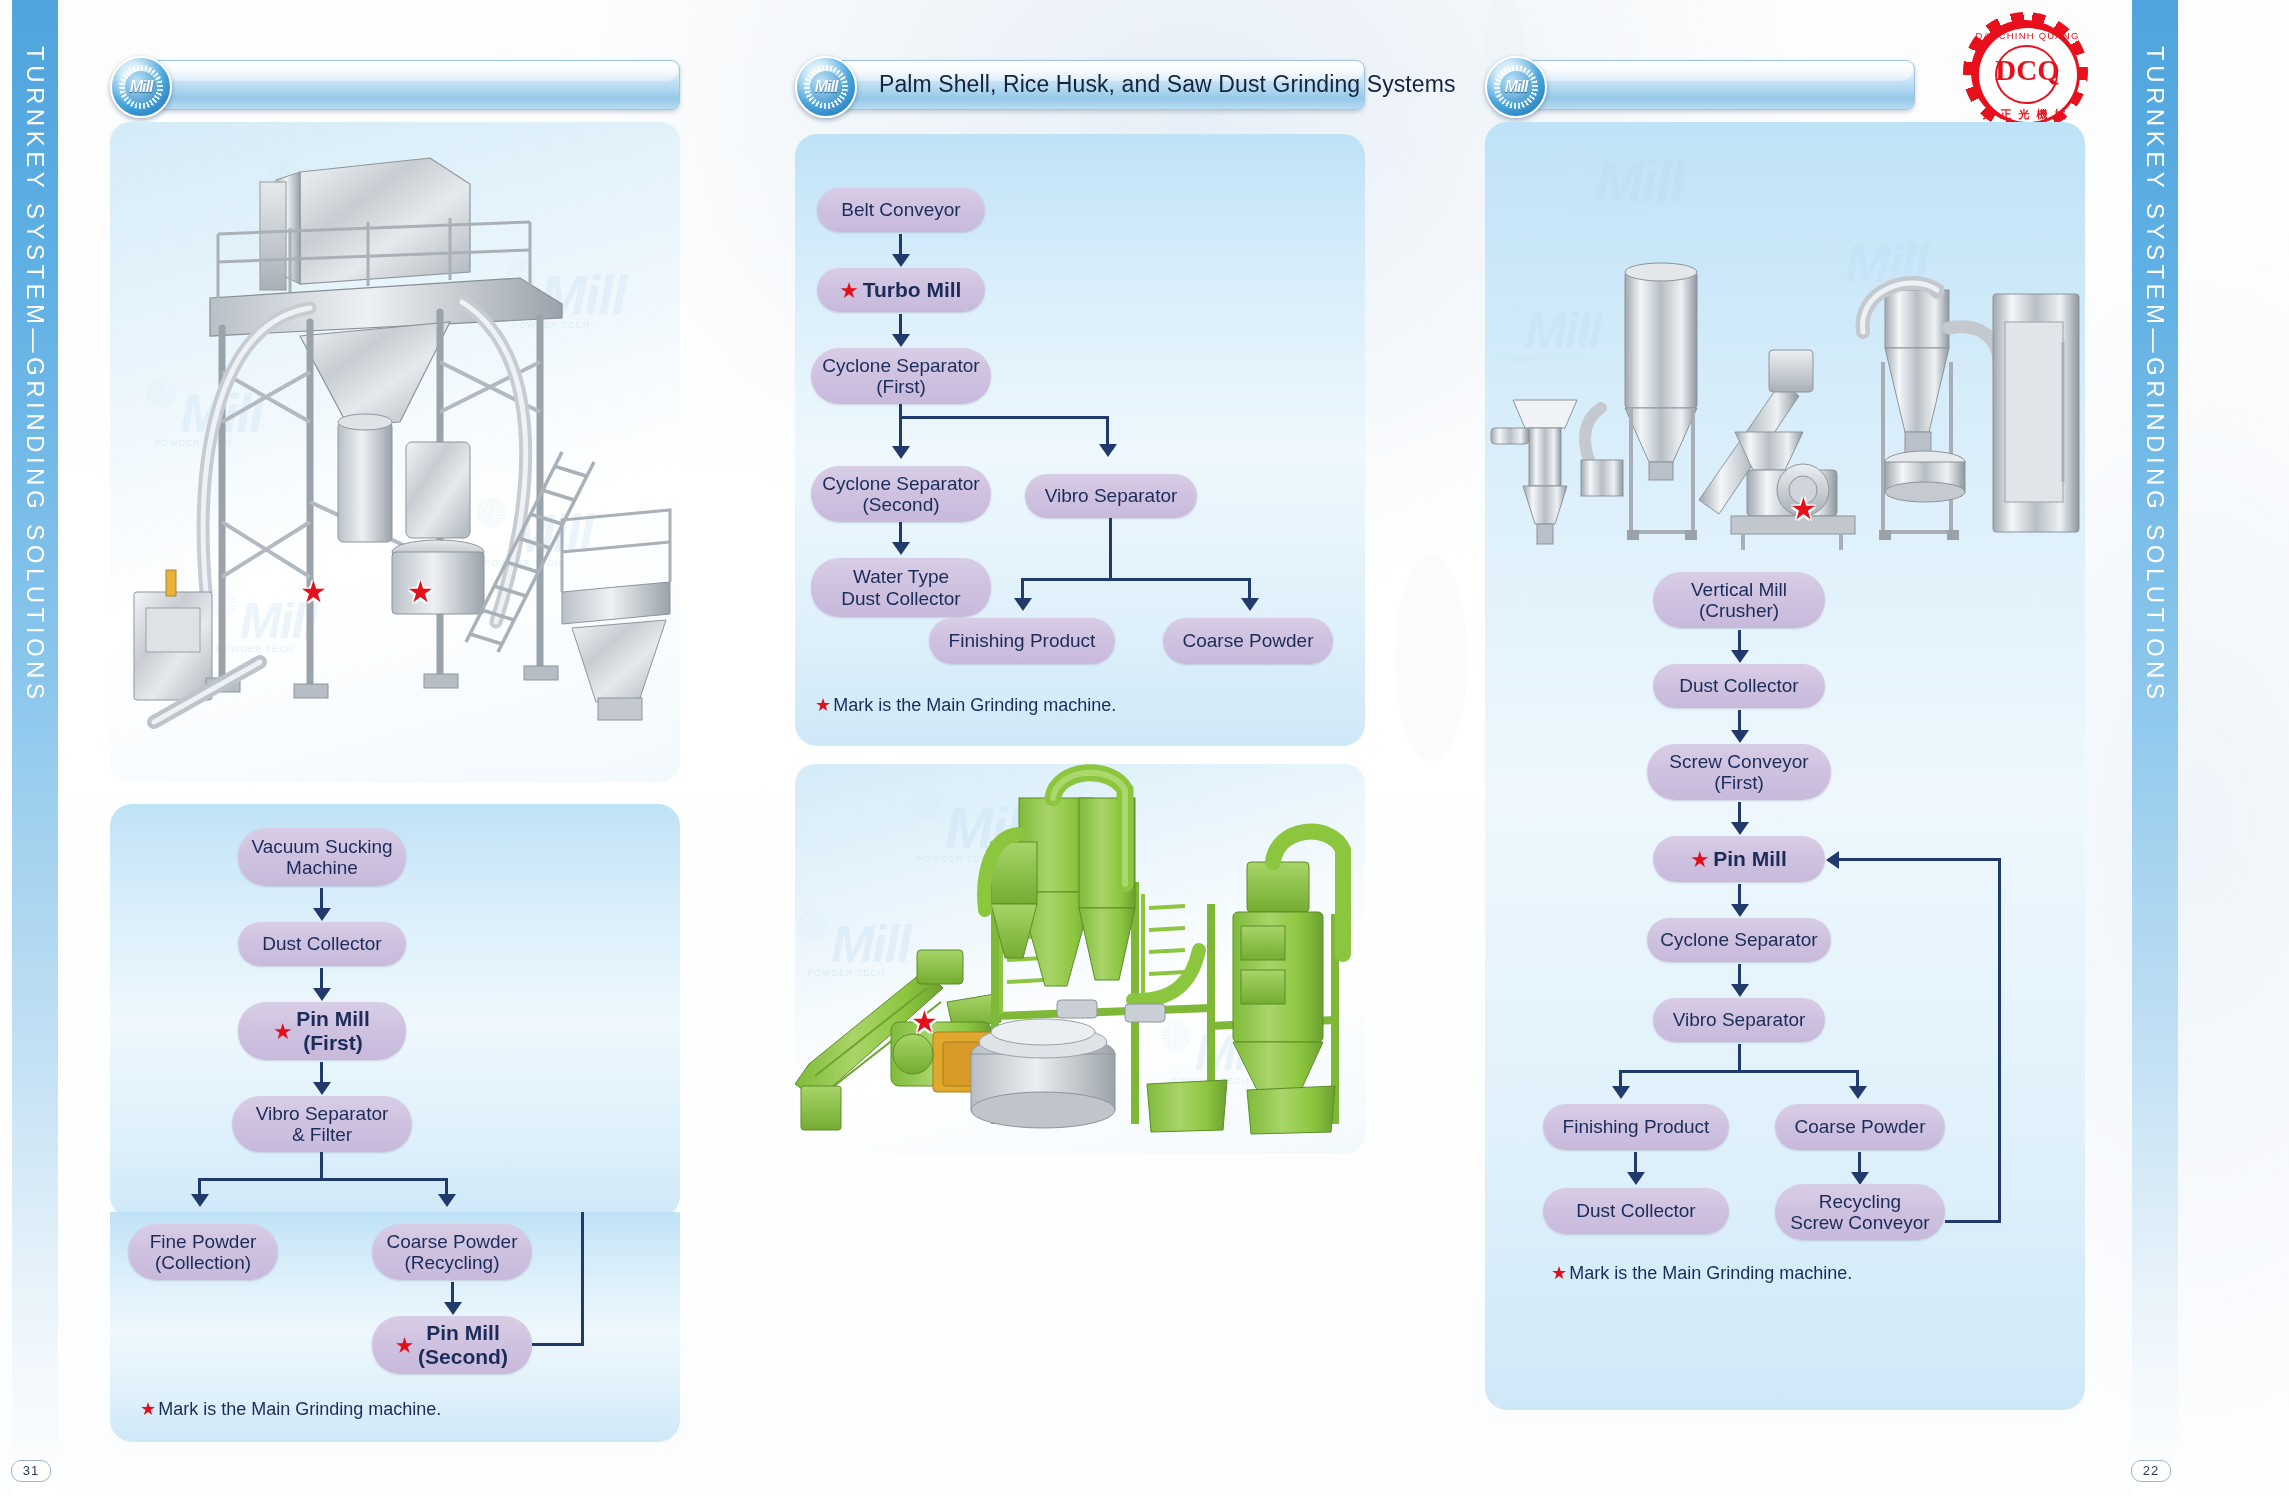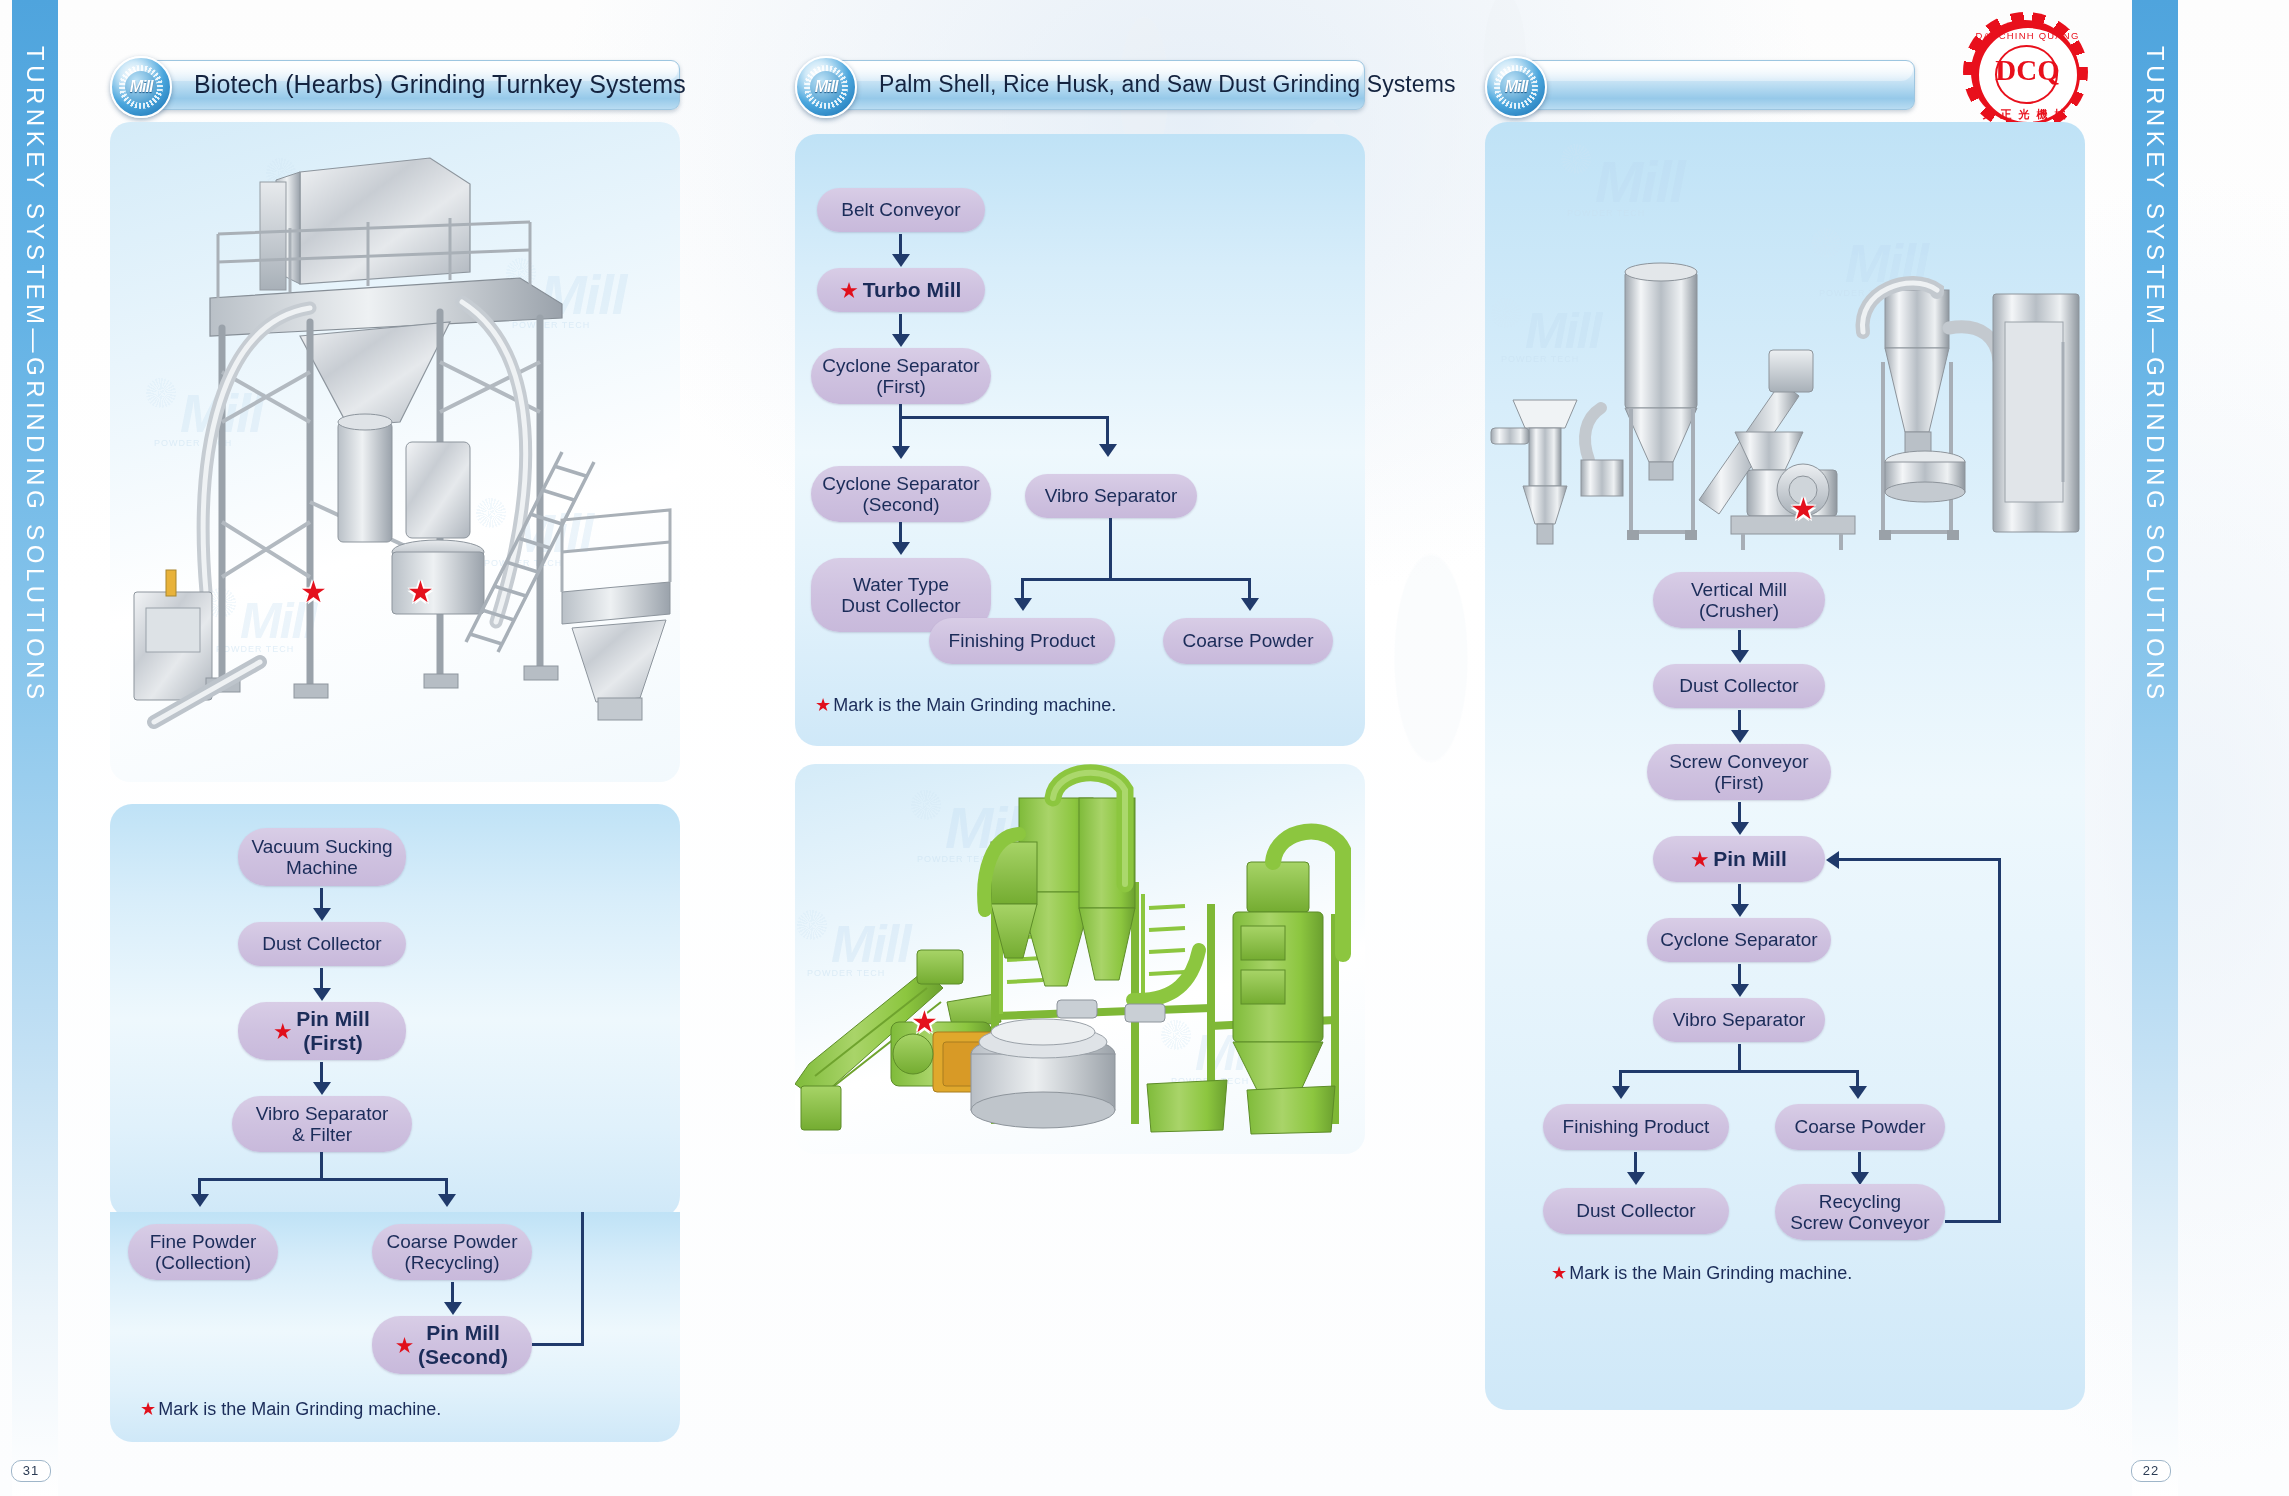--- a/index.html
+++ b/index.html
@@ -242,21 +242,20 @@
   <div class="dcq-abbr">DCQ</div>
   <div class="dcq-cn">大正光機械</div>
 </div>
 
 <div class="col col1">
 
   <div class="sec-head">
     <div class="sec-bar">
       <div class="sec-bar-gloss"></div>
     </div>
-    <div class="sec-title">Biotech (Hearbs) Grinding Turnkey Systems</div>
     <div class="mill-badge">
       <div class="gear"></div>
       <div class="innerdisc"></div>
       <div class="mill-word">Mill</div>
     </div>
   </div>
 
   <div class="photo" style="margin-top:14px;height:660px;">
     <div class="wm">
       <i style="left:190px;top:40px;font-size:62px;">Mill</i>
@@ -470,21 +469,21 @@
         <span style="white-space:pre-line;">Cyclone Separator
 (Second)</span>
       </div>
       <div class="node" style="left:230px;top:340px;width:172px;height:44px;">
         <span>Vibro Separator</span>
       </div>
 
       <div class="arrow-v" style="left:104px;top:388px;height:22px;"></div>
       <div class="arrow-head-d" style="left:97px;top:408px;"></div>
 
-      <div class="node" style="left:16px;top:424px;width:180px;height:74px;">
+      <div class="node" style="left:16px;top:424px;width:180px;height:59px;">
         <span style="white-space:pre-line;">Water Type
 Dust Collector</span>
       </div>
 
       <div class="arrow-v" style="left:314px;top:384px;height:62px;"></div>
       <div class="arrow-h" style="left:226px;top:444px;width:230px;"></div>
       <div class="arrow-v" style="left:226px;top:444px;height:22px;"></div>
       <div class="arrow-head-d" style="left:219px;top:464px;"></div>
       <div class="arrow-v" style="left:453px;top:444px;height:22px;"></div>
       <div class="arrow-head-d" style="left:446px;top:464px;"></div>

